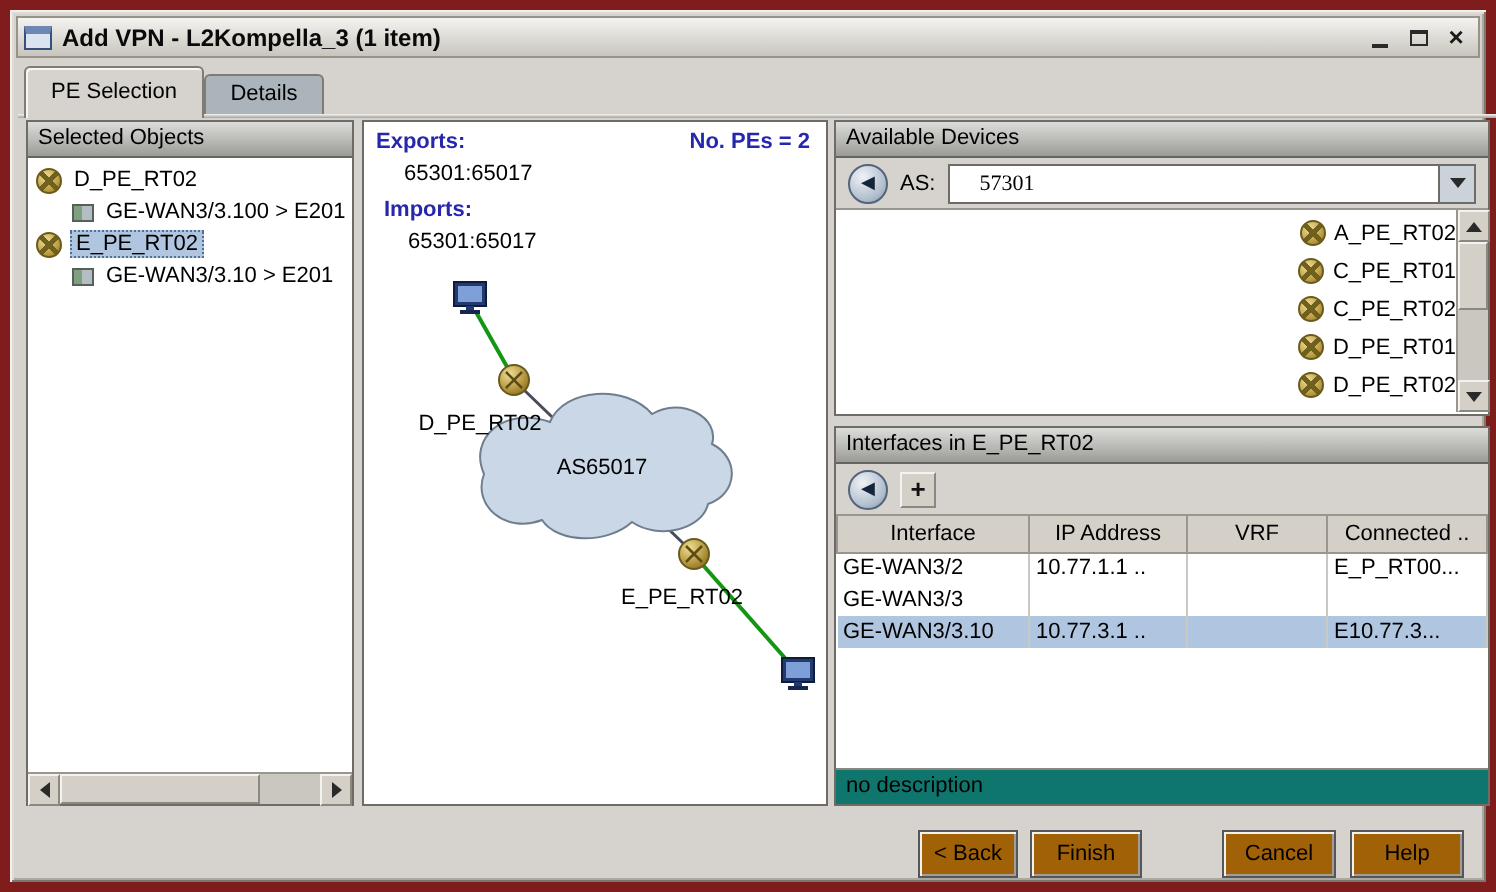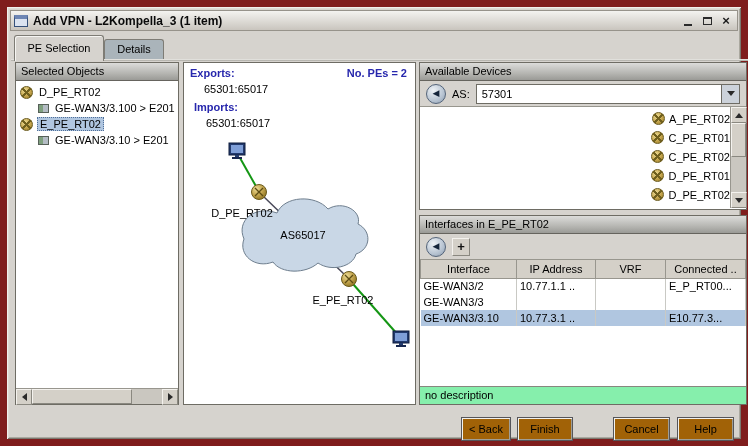--- a/index.html
+++ b/index.html
@@ -1,20 +1,20 @@
 <!DOCTYPE html>
 <html><head>
 <meta charset="utf-8">
 <style>
   html,body { margin:0; padding:0; width:748px; height:446px; overflow:hidden;
               font-family:"Liberation Sans", sans-serif; background:#ffffff; }
   * { box-sizing:border-box; }
 
   .window { position:relative; width:748px; height:446px; background:#d6d3ce;
-            border:7px solid #7f1d1d;
+            border:5px solid #7f1d1d;
             box-shadow: inset 1px 1px 0 #f0efec, inset -1px -1px 0 #7a786f,
                         inset 2px 2px 0 #dedbd4, inset -2px -2px 0 #aaa89f; }
 
   
   .titlebar { position:absolute; left:3px; top:3px; right:3px; height:21px;
               background:linear-gradient(180deg,#f4f3f0,#c9c5be);
               border:1px solid #97938b; display:flex; align-items:center; }
   .title-icon { width:14px; height:12px; margin:0 5px 0 3px; flex:none;
                 background:#dbe3f0; border:1px solid #35507a; border-top:4px solid #6e86b4; }
   .title-text { font-size:12px; font-weight:bold; color:#0a0a0a; white-space:nowrap; }
@@ -95,39 +95,39 @@
                background:radial-gradient(circle at 35% 30%, #eef2f6, #b2bfce 65%, #8494a6);
                border:1px solid #54647a; display:flex; align-items:center; justify-content:center;
                font-size:9px; color:#14243a; line-height:1; }
   .plus-btn { width:18px; height:18px; flex:none; background:#d4d0c8;
               border:1px solid; border-color:#f4f2ee #8a8880 #8a8880 #f4f2ee;
               display:flex; align-items:center; justify-content:center;
               font-size:13px; font-weight:bold; color:#111; line-height:1; }
   .as-label { font-size:11px; color:#000; }
   .combo { flex:1; height:20px; background:#fff; border:1px solid #6e6c64;
            display:flex; align-items:center; }
-  .combo-value { flex:1; font-size:11px; padding-left:5px; color:#000; }
+  .combo-value { flex:1; font-size:11px; padding-left:15px; color:#000;font-family:Liberation Serif, serif; }
   .combo-btn { width:18px; height:100%; background:#ccd2da; border-left:1px solid #6e6c64;
                display:flex; align-items:center; justify-content:center; }
   .device-list { position:absolute; top:44px; left:0; right:16px; bottom:1px; background:#fff;
                  overflow:hidden; padding-top:2px; }
   .device-row { height:19px; display:flex; align-items:center; padding-left:4px;
                 font-size:11px; white-space:nowrap;justify-content:flex-end; }
 
   
   .interfaces-panel { left:412px; top:208px; width:328px; height:190px; }
   .table-wrap { position:absolute; top:44px; left:0; right:0; bottom:18px; background:#fff;
                 overflow:hidden; }
   table { border-collapse:collapse; width:100%; table-layout:fixed; font-size:11px; }
   th { background:#d4d0c8; border:1px solid #98968e; border-top:none; font-weight:normal;
        height:18px; text-align:center; overflow:hidden; white-space:nowrap; padding:0 2px; }
   td { border-right:1px solid #c9c9c4; height:16px; padding:0 3px; overflow:hidden;
        white-space:nowrap; color:#000; }
   tr.selected td { background:#b0c6e0; }
-  .status-bar { position:absolute; left:0; right:0; bottom:0; height:18px; background:#86efac;
+  .status-bar { position:absolute; left:0; right:0; bottom:0; height:18px; background:#0f766e;
                 border-top:1px solid #88867e; font-size:11px; line-height:16px; padding-left:5px; }
 
   
   .btn { position:absolute; top:410px; height:24px; background:#a16207;
          border:1px solid #55555a; font-family:"Liberation Sans", sans-serif;
          box-shadow: inset 1px 1px 0 #f2f1ec, inset -1px -1px 0 #a09e96;
          font-size:11px; color:#000; padding:0; text-align:center; }
   #btn-back   { left:454px; width:50px; }
   #btn-finish { left:510px; width:56px; }
   #btn-cancel { left:606px; width:57px; }

